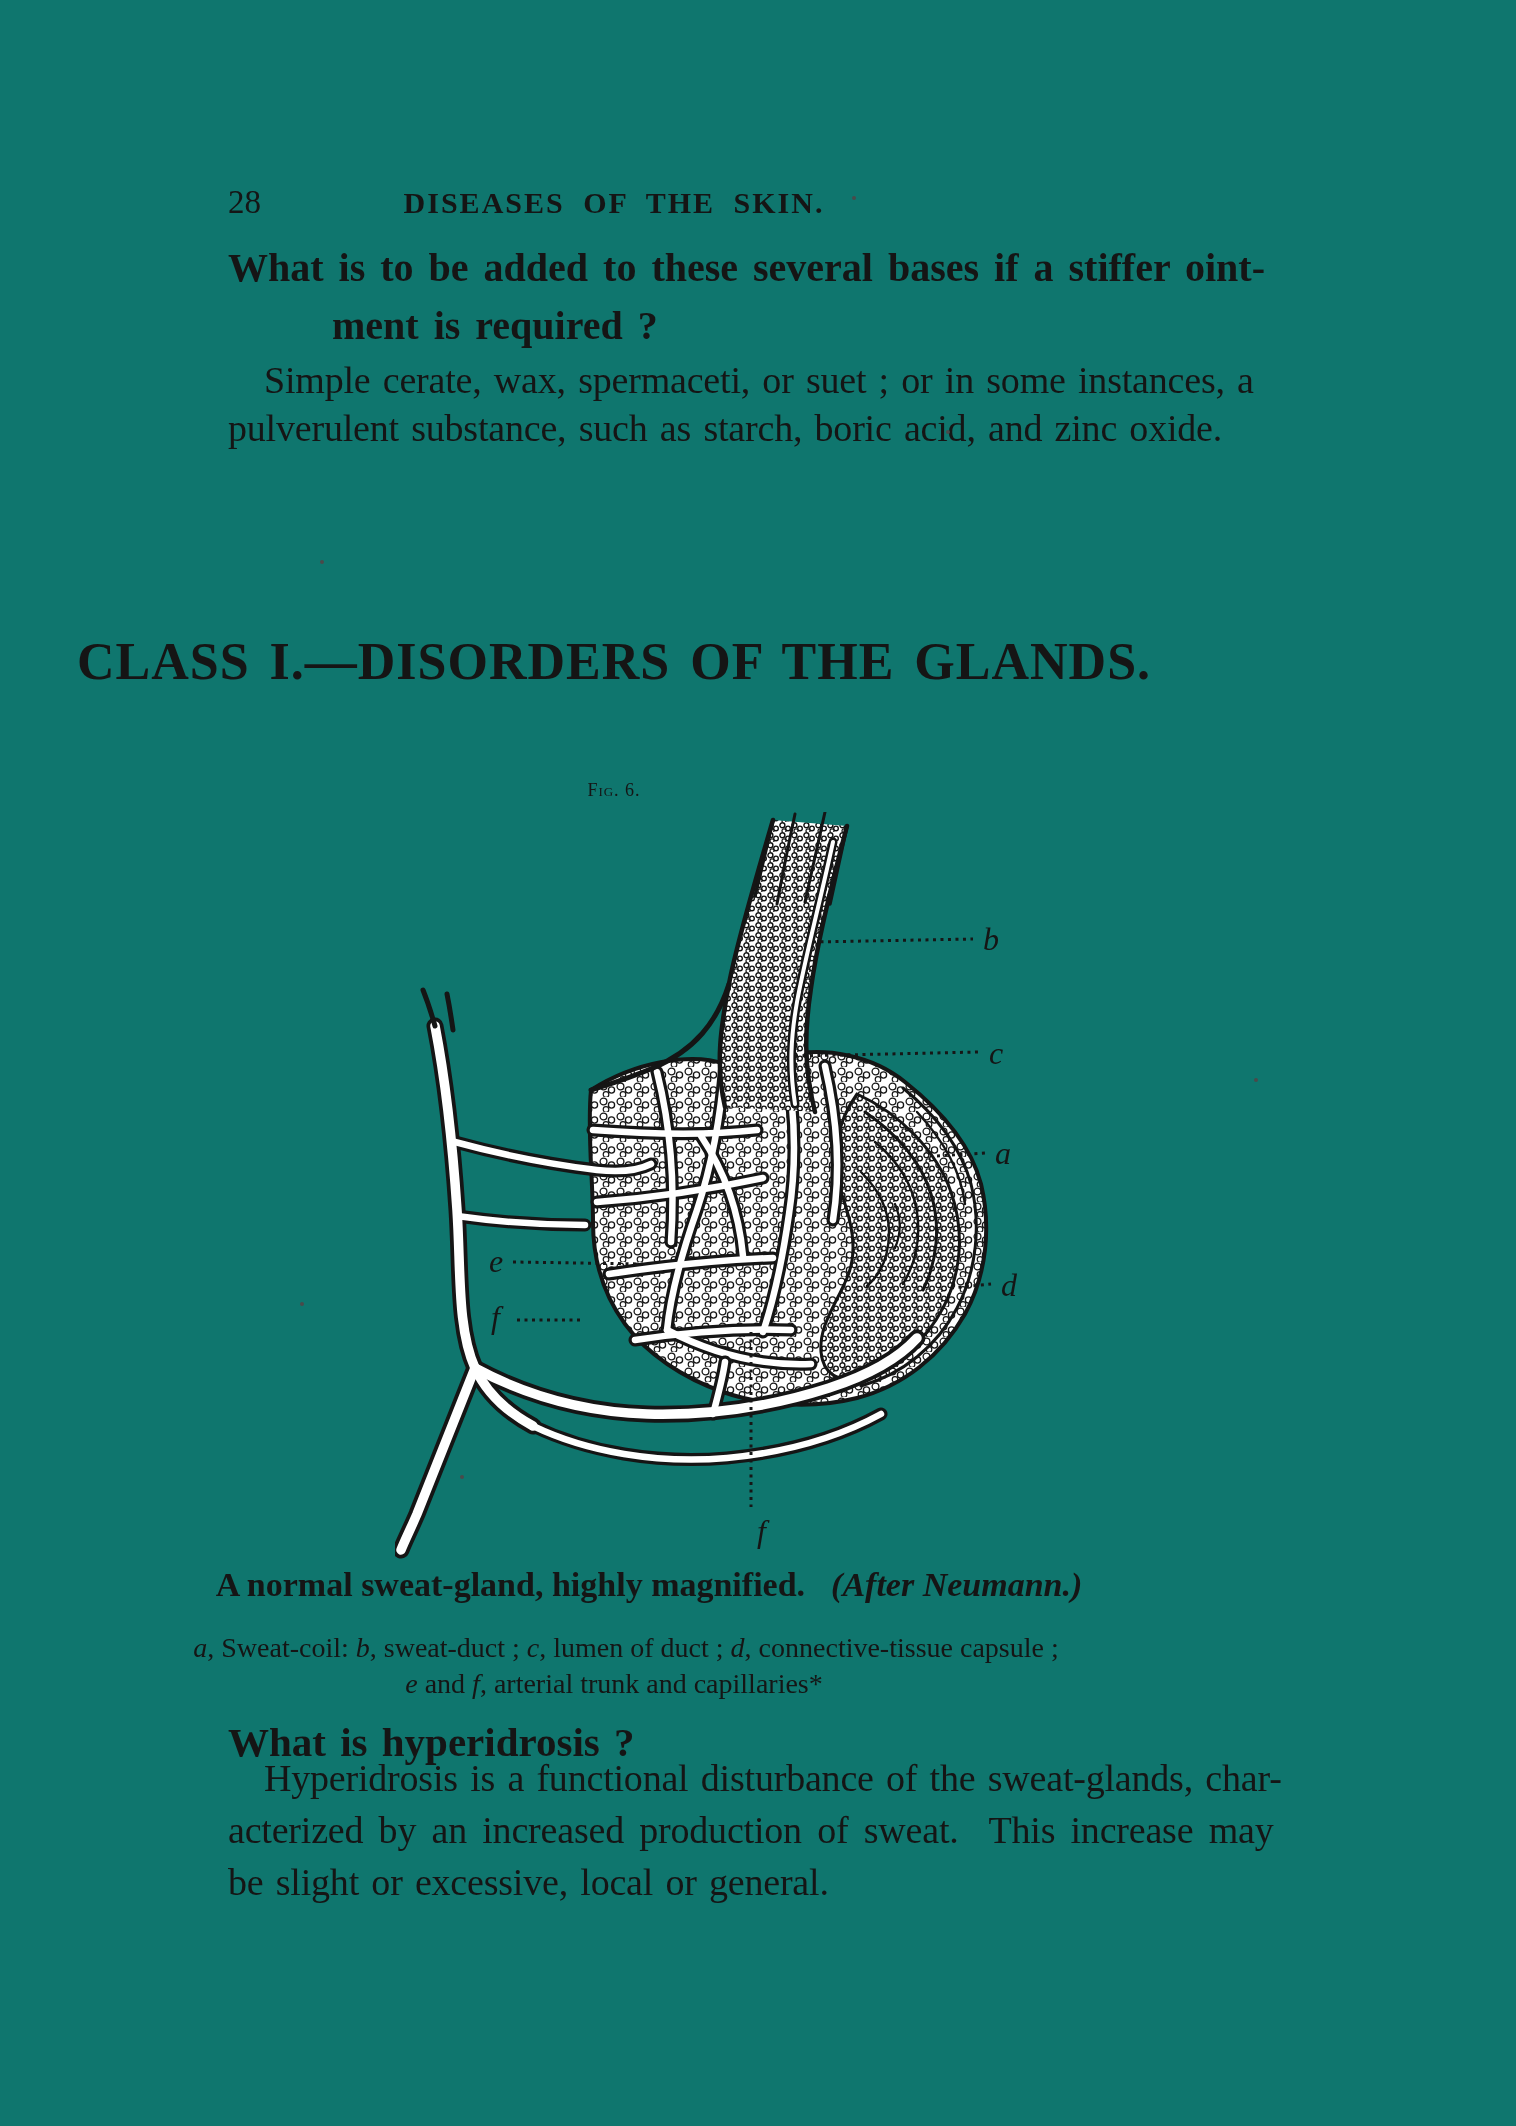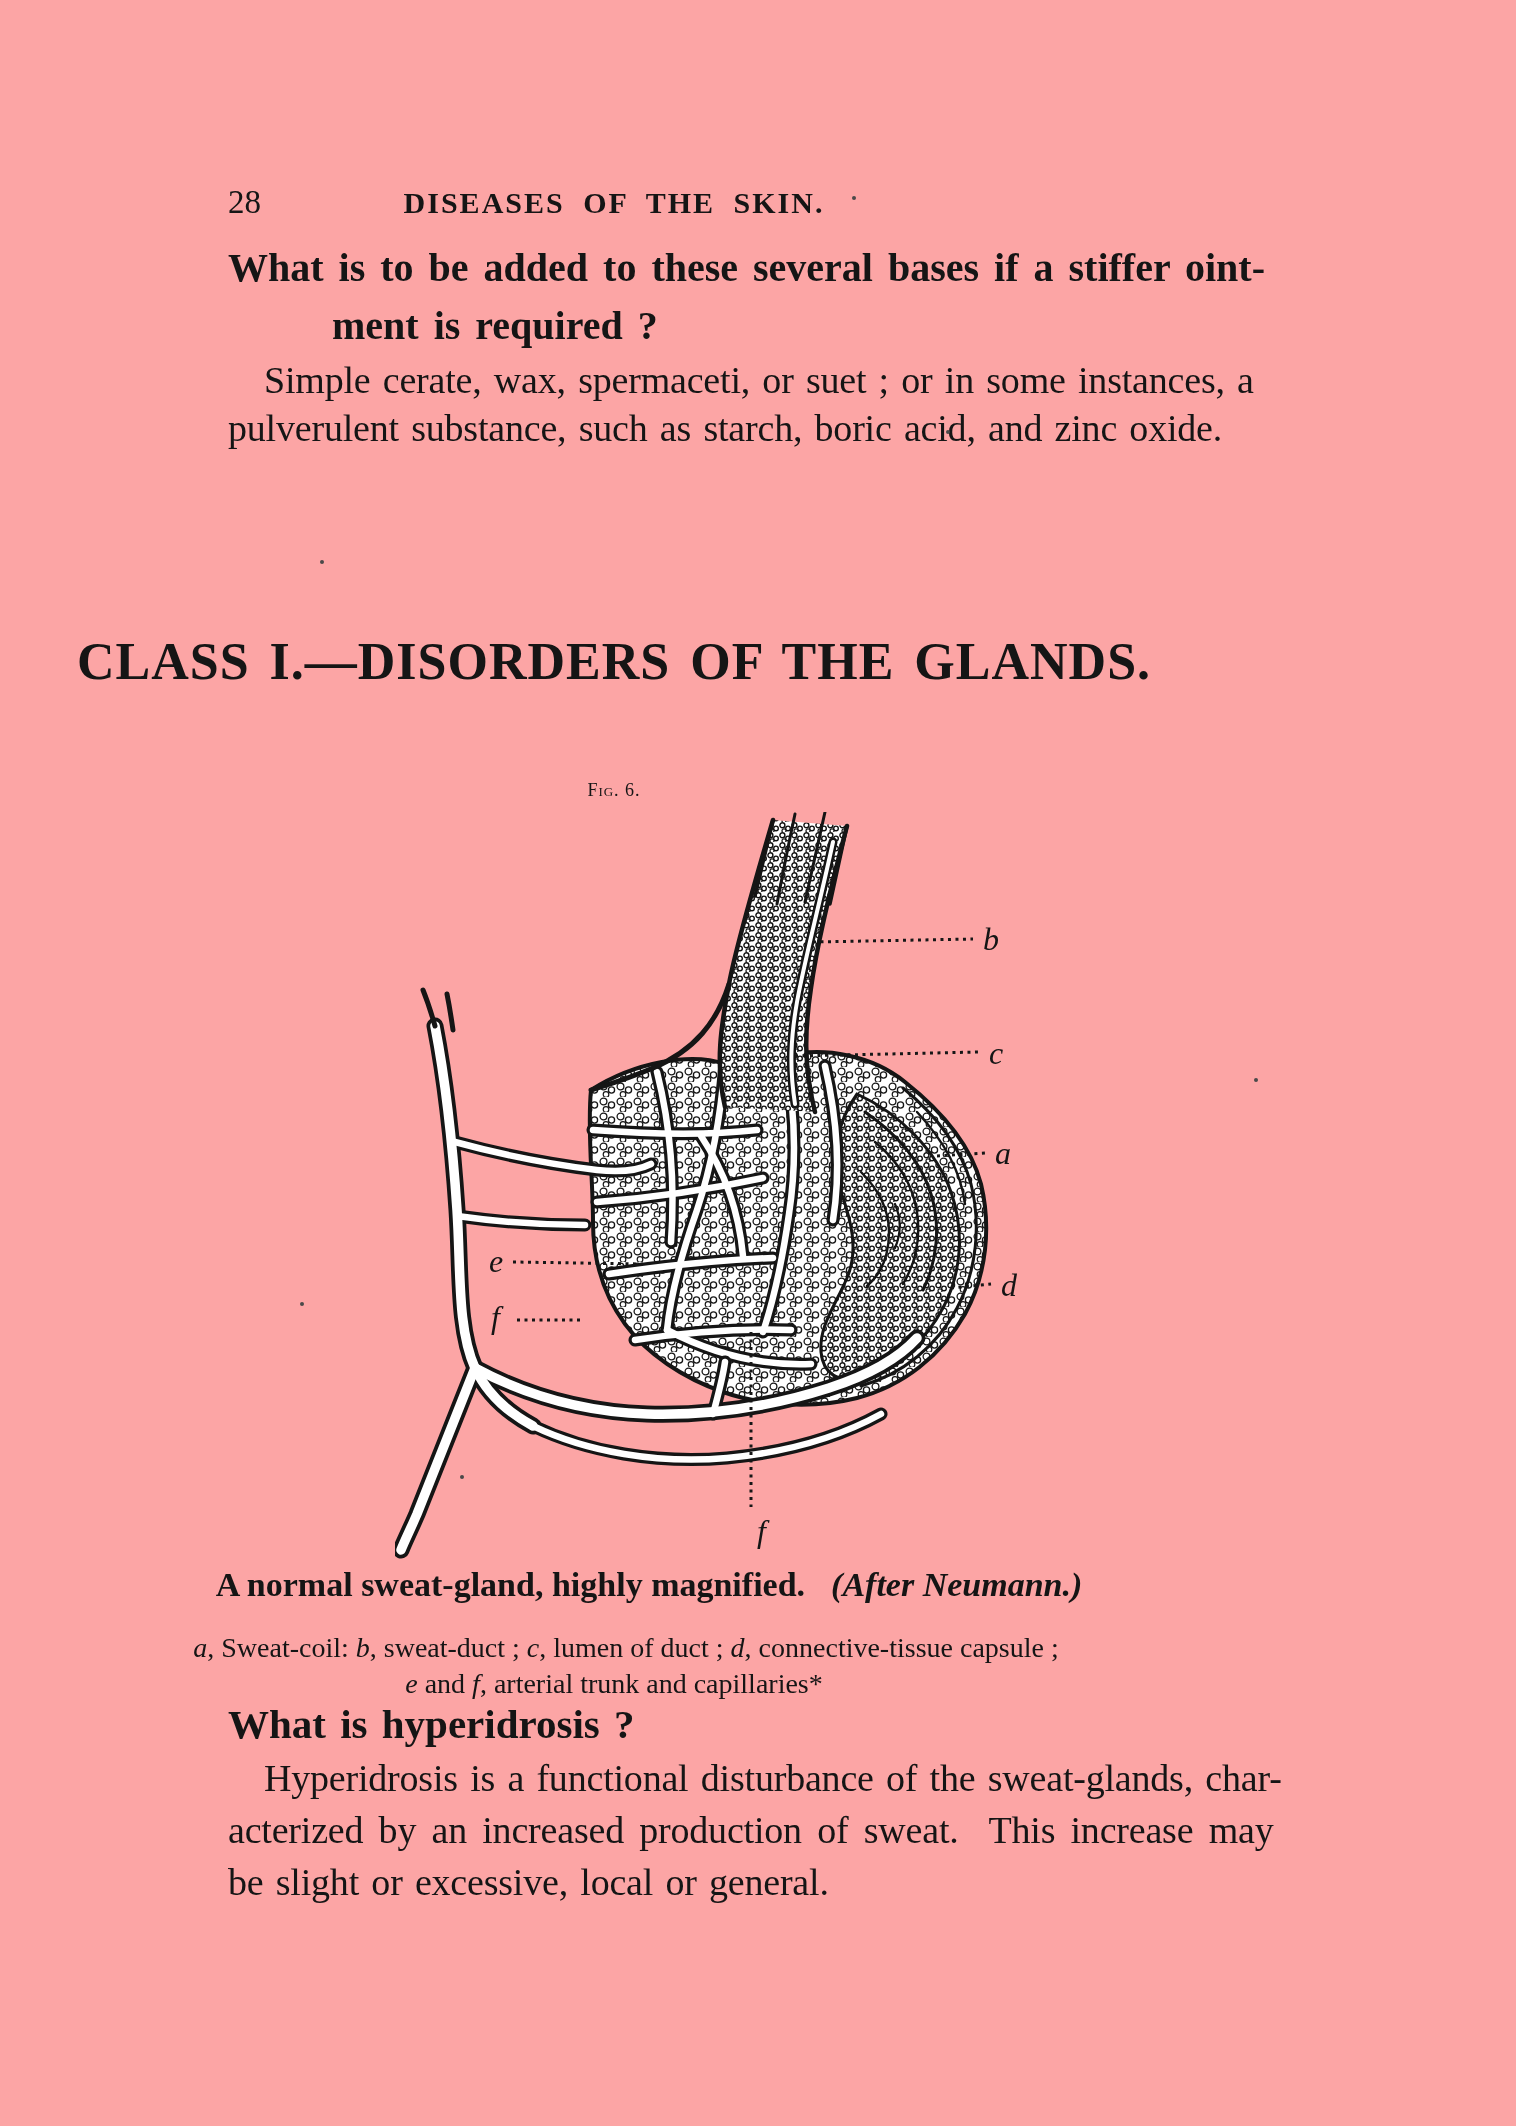--- a/index.html
+++ b/index.html
@@ -1,37 +1,37 @@
 <!DOCTYPE html>
 <html><head>
 <meta charset="utf-8">
 <style>
   html,body{margin:0;padding:0;background:#e8e8e4;}
   .page{
     position:relative;
     width:1516px;height:2126px;
-    background:#fca5a5;
+    background:#0f766e;
     color:#151515;
     font-family:"Liberation Serif","DejaVu Serif",serif;
     overflow:hidden;
   }
   .line{position:absolute;white-space:pre;}
   .centered{left:0;width:1228px;text-align:center;}
   .running-head{font-size:30px;font-weight:700;letter-spacing:2px;word-spacing:9px;}
   .page-num{font-size:33px;}
   .q-bold{font-size:40px;font-weight:700;word-spacing:5px;}
   .body-text{font-size:38px;letter-spacing:-0.2px;word-spacing:3px;}
   .class-heading{font-size:52px;font-weight:700;letter-spacing:1px;word-spacing:6px;}
   .sub-heading{font-size:46px;font-weight:700;}
   .fig-label{font-size:18px;font-variant:small-caps;letter-spacing:1px;}
   .caption{font-size:34px;font-weight:700;padding-left:35px;}
   .caption .credit{font-style:italic;margin-left:26px;}
   .legend{font-size:28px;}
   .legend .it{font-style:italic;}
-  .q2-bold{font-size:41px;font-weight:700;word-spacing:4px;}
+  .q2-bold{font-size:41px;font-weight:700;word-spacing:4px;margin-top:18px;}
   .ws-wide{word-spacing:6px;}
   svg text{font-family:"Liberation Serif","DejaVu Serif",serif;font-style:italic;font-size:32px;fill:#151515;}
   .speck{position:absolute;background:#4a4a4a;border-radius:50%;}
 </style>
 </head>
 <body>
 
 <div class="page">
 
   <div class="line page-num" style="left:228px;top:184px;">28</div>

